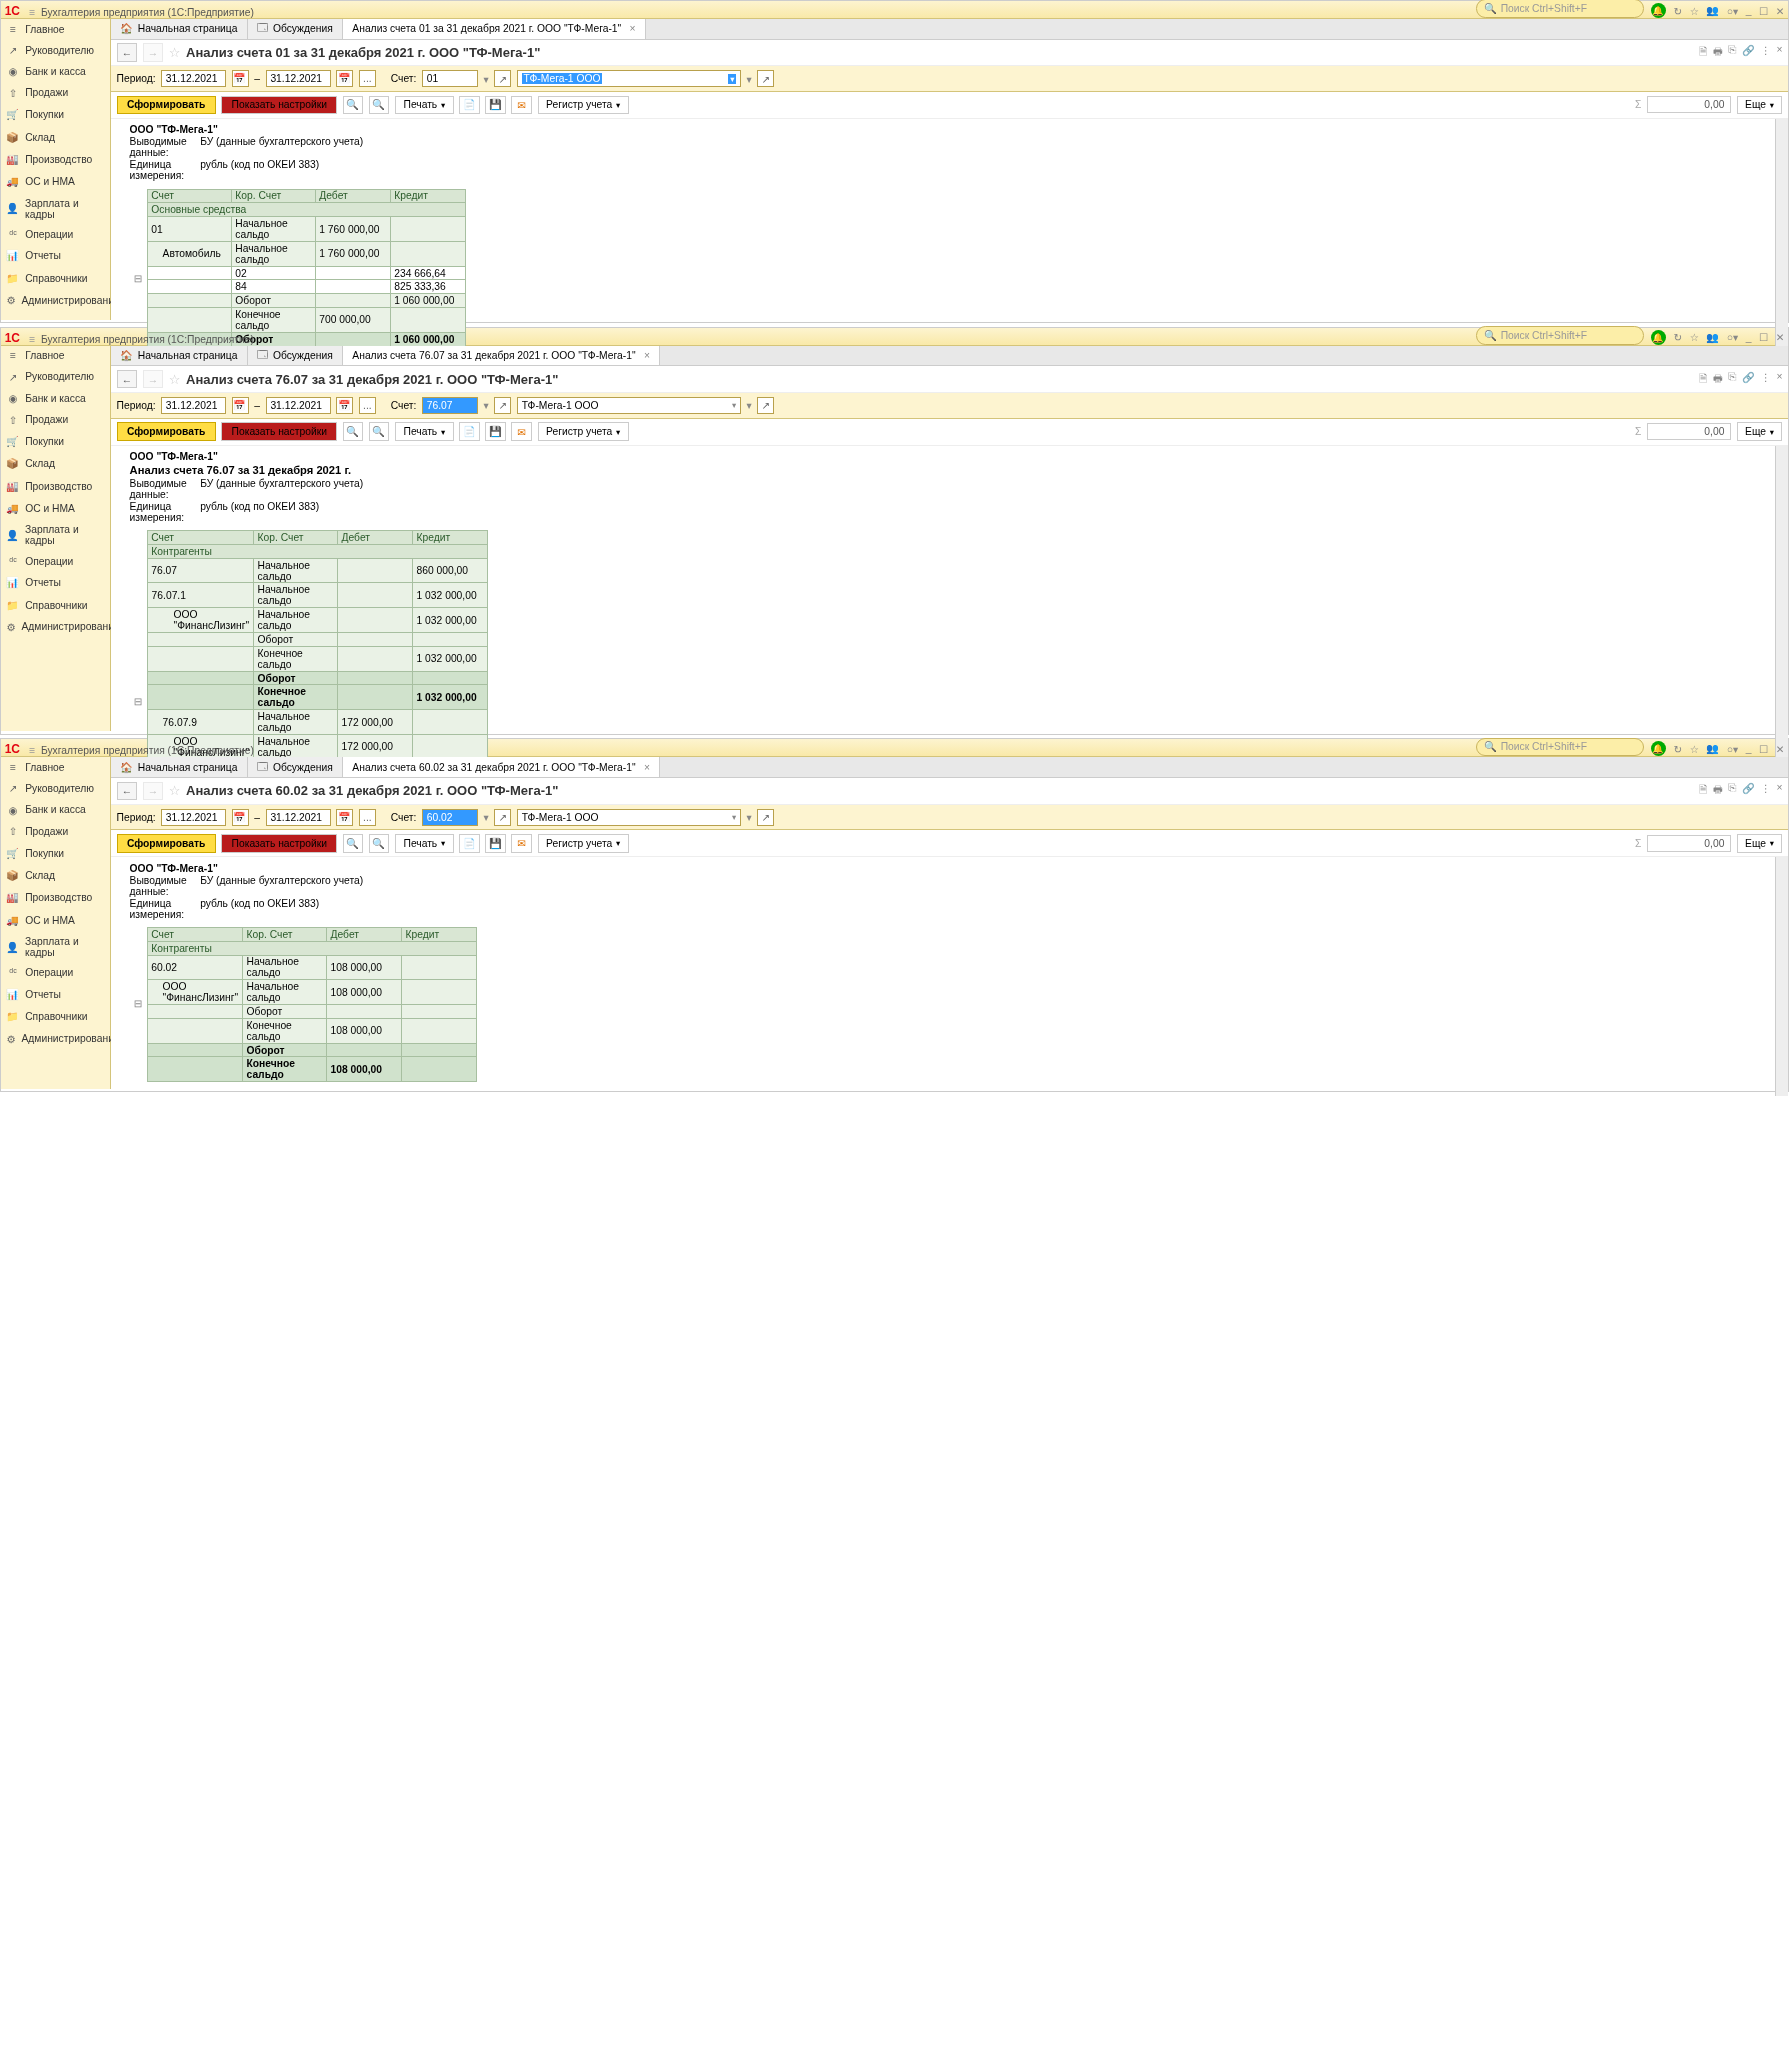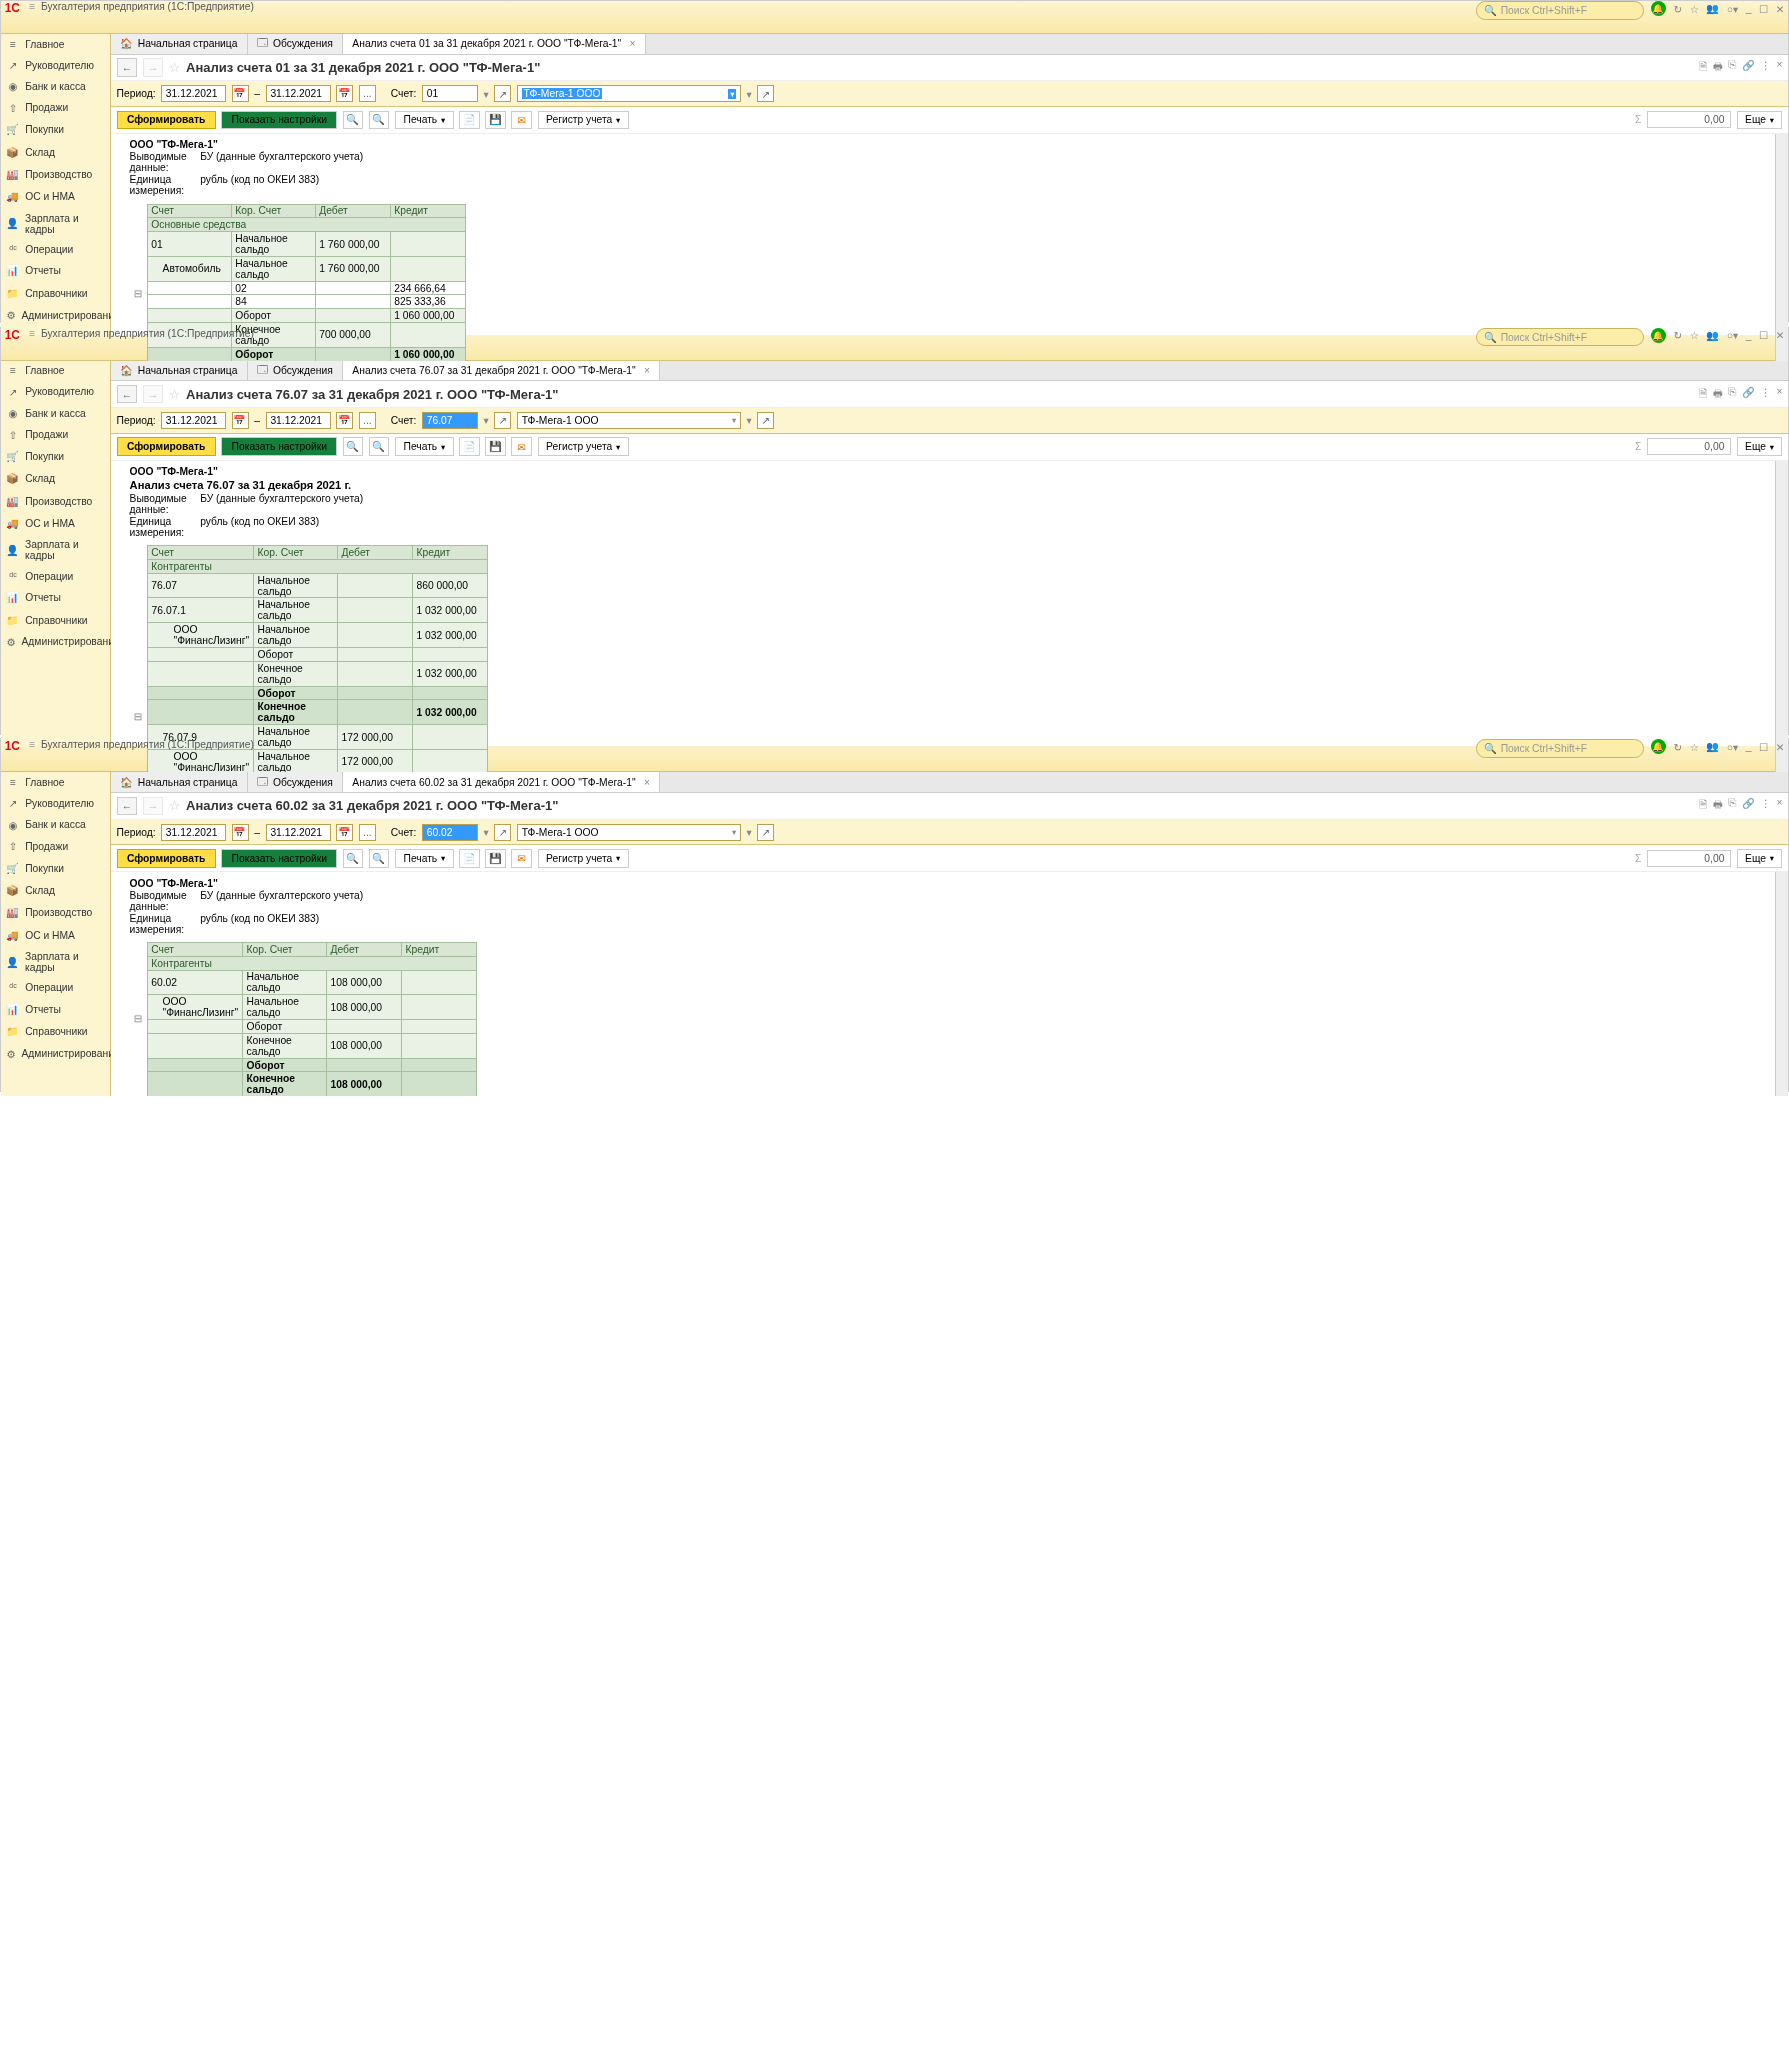--- a/index.html
+++ b/index.html
@@ -1,18 +1,18 @@
 <!DOCTYPE html>
 <html><head>
 <meta charset="utf-8">
 <style>
 *{box-sizing:border-box;margin:0;padding:0;font-family:Arial,sans-serif;font-size:10.3px}
 body{background:#fff}
 .window{border:0.9px solid #ccc;margin-bottom:3.7px}
-.titlebar{background:linear-gradient(#fdf4d0,#f9e9a8);height:33px;display:flex;align-items:flex-start;padding:0 3.7px;border-bottom:0.9px solid #d4c47a}
+.titlebar{background:linear-gradient(#fdf4d0,#f9e9a8);height:18px;display:flex;align-items:flex-end;padding:0 3.7px;border-bottom:0.9px solid #d4c47a}
 .logo{color:#e30613;font-weight:bold;font-size:12px;margin-right:3.7px}
 .hamburger{margin:0 5.6px;color:#999;cursor:pointer}
 .titlebar-text{color:#555;flex:1}
 .searchbox{background:#fceea8;border:0.9px solid #c9b45e;border-radius:9.3px;padding:1.9px 7.5px;width:168px;color:#999;display:flex;align-items:center;gap:3.7px}
 .title-icons{display:flex;align-items:center;gap:7.5px;margin-left:7.5px}
 .title-icons span{color:#888;cursor:pointer}
 .bell{background:#0a0;color:#fff;border-radius:50%;width:15px;height:15px;display:flex;align-items:center;justify-content:center;font-size:9.3px}
 .main-row{display:flex;height:calc(100% - 20.5px)}
 .sidebar{width:110px;background:#fdf4d0;border-right:0.9px solid #d4c47a}
 .menu-item{display:flex;align-items:center;gap:5.6px;padding:4.7px 5.6px;color:#333;cursor:pointer}
@@ -27,21 +27,21 @@
 .nav-btn{border:0.9px solid #ccc;background:#f5f5f5;width:20.5px;height:18.6px;display:flex;align-items:center;justify-content:center;color:#666;cursor:pointer}
 .star{color:#ccc;font-size:13px}
 .page-title{font-size:13px;font-weight:bold;color:#333}
 .header-icons{margin-left:auto;display:flex;gap:5.6px}
 .header-icons span{color:#888;cursor:pointer}
 .filterbar{background:#fdf4d0;padding:3.7px 5.6px;display:flex;align-items:center;gap:5.6px;border-bottom:0.9px solid #d4c47a}
 .filterbar input{border:0.9px solid #b8a04c;padding:1.9px 3.7px;background:#fff;height:17px}
 .cal-btn{border:0.9px solid #b8a04c;background:#fff;width:17px;height:17px;display:flex;align-items:center;justify-content:center;color:#666}
 .toolbar{padding:3.7px 5.6px;display:flex;align-items:center;gap:5.6px;border-bottom:0.9px solid #eee}
 .btn-yellow{background:#ffdd44;border:0.9px solid #cca800;padding:2.8px 9.3px;font-weight:bold;cursor:pointer}
-.btn-white{background:#15803d;border:0.9px solid #ccc;padding:2.8px 9.3px;cursor:pointer}
+.btn-white{background:#b91c1c;border:0.9px solid #ccc;padding:2.8px 9.3px;cursor:pointer}
 .btn-icon{border:0.9px solid #ccc;background:#fff;width:20.5px;height:18.6px;display:flex;align-items:center;justify-content:center;cursor:pointer}
 .btn-dd{border:0.9px solid #ccc;background:#fff;padding:2.8px 7.5px;cursor:pointer;display:flex;align-items:center;gap:3.7px}
 .sum{border:0.9px solid #ccc;padding:1.9px 5.6px;width:84px;text-align:right;color:#555}
 .report{padding:5.6px 18.6px;overflow:auto}
 .company-name{font-weight:bold;font-size:10.3px}
 .report-title{font-weight:bold;font-size:11.2px;margin:1.9px 0}
 .meta{display:flex;gap:5.6px;font-size:9.3px;margin:0.9px 0}
 .meta-label{width:65px}
 table.acc{border-collapse:collapse;margin-top:3.7px}
 table.acc th,table.acc td{border:0.9px solid #a7bfa0;padding:0.9px 3.7px;font-size:10.3px}

